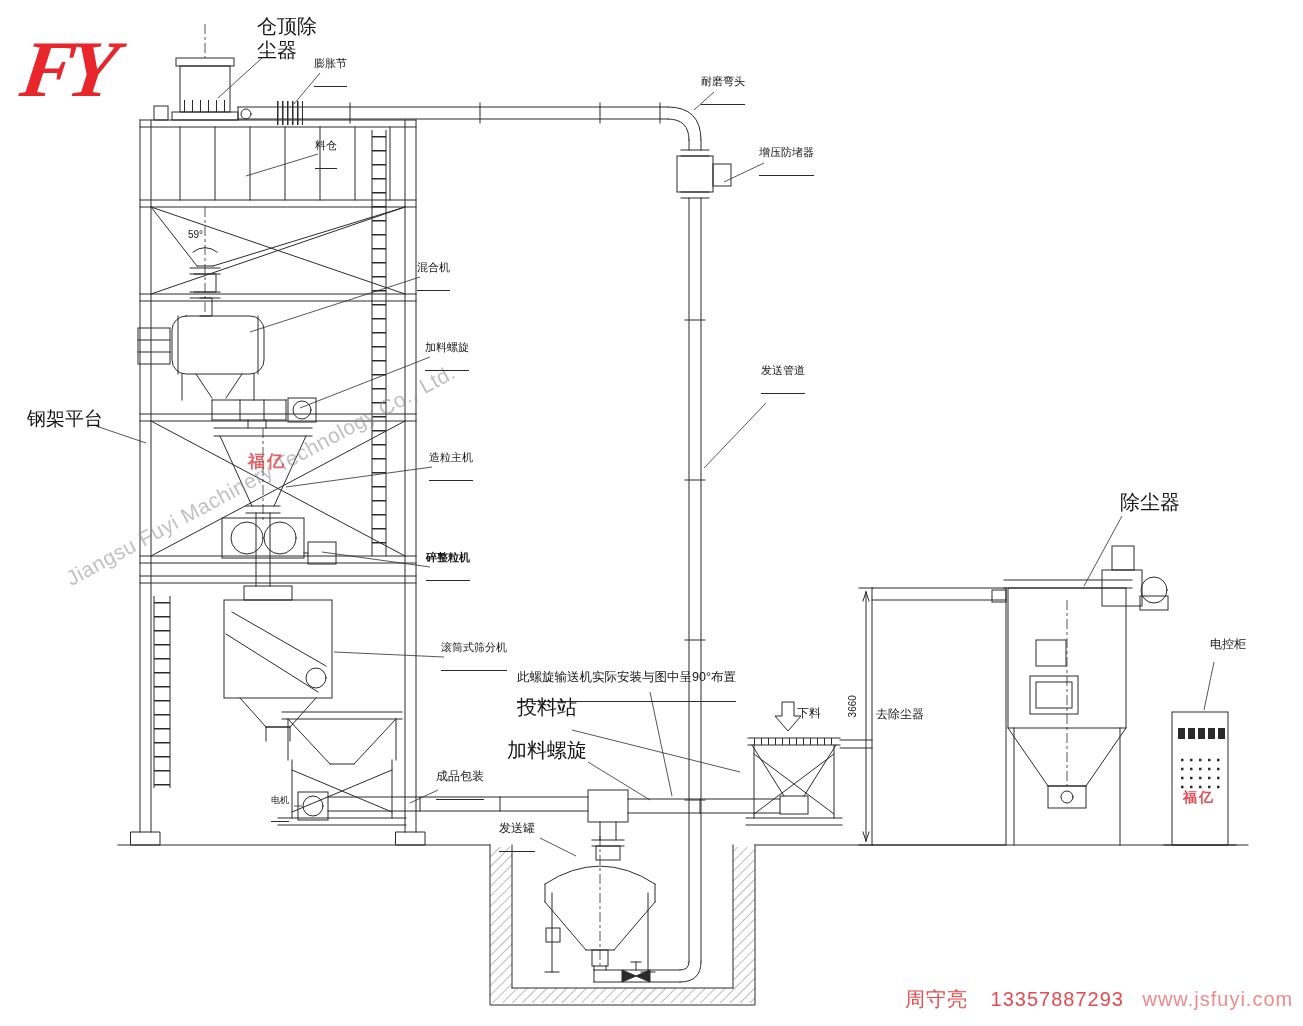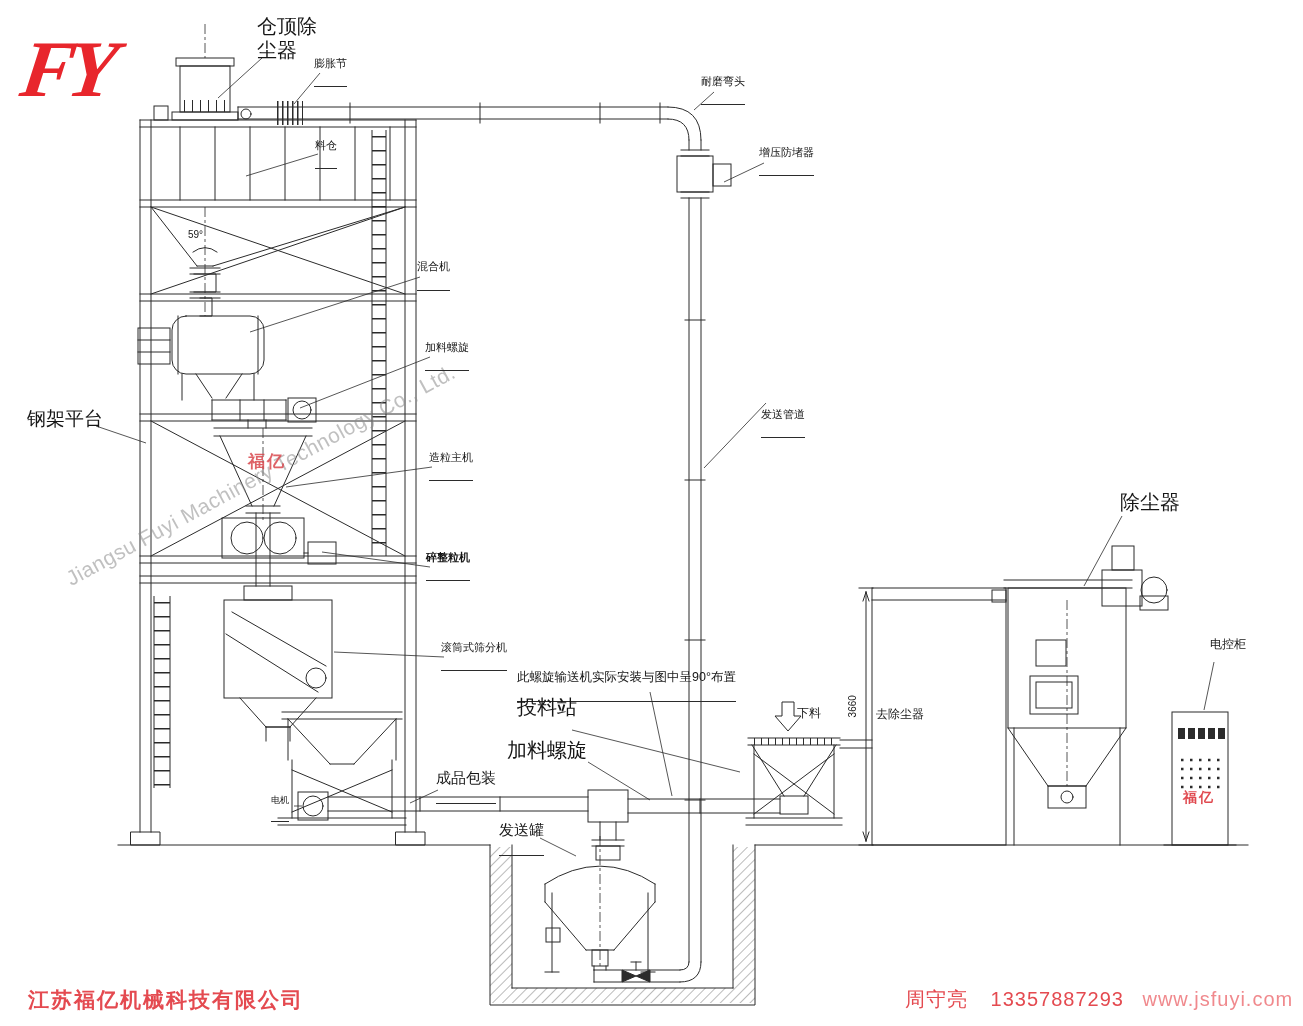--- a/index.html
+++ b/index.html
@@ -2,21 +2,21 @@
 <html><head>
 <meta charset="utf-8">
 <style>
   html,body{margin:0;padding:0;background:#888;}
   #canvas{position:relative;width:1303px;height:1026px;background:#ffffff;overflow:hidden;
           font-family:"Liberation Sans",sans-serif;margin:0 auto;}
   svg{position:absolute;left:0;top:0;}
   .cad-label{position:absolute;font-size:11px;line-height:1.25;color:#161616;white-space:nowrap;z-index:5;}
   .ul{border-bottom:1px solid #2b2b2b;padding-bottom:15px;}
   .lbl-lg{font-size:20px;}
-  .lbl-md{font-size:15px;}
+  .lbl-md{font-size:12px;}
   .lbl-sm{font-size:10px;}
   .wrap{white-space:normal;line-height:1.2;}
   #logo{position:absolute;left:22px;top:24px;font-family:"Liberation Serif",serif;
         font-style:italic;font-weight:bold;font-size:80px;color:#e8262c;
         letter-spacing:-7px;transform:skewX(-8deg);z-index:6;}
   #wm-diagonal{position:absolute;left:68px;top:568px;width:520px;transform:rotate(-28.5deg);
         transform-origin:0 50%;font-size:21px;letter-spacing:.5px;color:rgba(140,140,140,.55);
         white-space:nowrap;z-index:1;}
   .wm-brand{position:absolute;font-weight:bold;color:rgba(216,70,76,.85);z-index:4;}
   #wm-brand-mid{left:248px;top:450px;font-size:17px;letter-spacing:2px;}
@@ -208,44 +208,43 @@
       <path d="M1214,662 L1204,710"></path>
     </g>
   </svg>
 
   <div class="cad-label lbl-lg wrap" style="left:257px;top:14px;width:74px;">仓顶除尘器</div>
   <div class="cad-label ul" style="left:314px;top:57px;">膨胀节</div>
   <div class="cad-label ul" style="left:701px;top:75px;">耐磨弯头</div>
   <div class="cad-label ul" style="left:759px;top:146px;">增压防堵器</div>
   <div class="cad-label ul" style="left:315px;top:139px;">料仓</div>
   <div class="cad-label lbl-sm" style="left:188px;top:229px;">59°</div>
-  <div class="cad-label ul" style="left:417px;top:261px;font-family:Liberation Mono, monospace;">混合机</div>
+  <div class="cad-label ul" style="left:417px;top:261px;">混合机</div>
   <div class="cad-label ul" style="left:425px;top:341px;">加料螺旋</div>
   <div class="cad-label" style="left:27px;top:407px;font-size:19px;">钢架平台</div>
   <div class="cad-label ul" style="left:429px;top:451px;">造粒主机</div>
   <div class="cad-label ul" style="left:426px;top:551px;font-weight:bold;">碎整粒机</div>
-  <div class="cad-label ul" style="left:761px;top:408px;">发送管道</div>
+  <div class="cad-label ul" style="left:761px;top:364px;">发送管道</div>
   <div class="cad-label ul" style="left:441px;top:641px;">滚筒式筛分机</div>
   <div class="cad-label ul" style="left:517px;top:670px;font-size:12.5px;">此螺旋输送机实际安装与图中呈90°布置</div>
   <div class="cad-label lbl-lg" style="left:517px;top:695px;">投料站</div>
   <div class="cad-label lbl-lg" style="left:507px;top:738px;">加料螺旋</div>
   <div class="cad-label lbl-md ul" style="left:436px;top:769px;">成品包装</div>
   <div class="cad-label ul" style="left:271px;top:795px;font-size:9px;">电机</div>
   <div class="cad-label lbl-md ul" style="left:499px;top:821px;">发送罐</div>
   <div class="cad-label" style="left:797px;top:706px;font-size:12px;">下料</div>
   <div class="cad-label" style="left:876px;top:707px;font-size:12px;">去除尘器</div>
   <div class="cad-label lbl-sm" id="dim3660" style="left:842px;top:700px;">3660</div>
   <div class="cad-label lbl-lg" style="left:1120px;top:490px;">除尘器</div>
   <div class="cad-label" style="left:1210px;top:637px;font-size:12px;">电控柜</div>
 
   <div class="wm-brand" id="wm-brand-mid">福亿</div>
   <div class="wm-brand" id="wm-brand-cab">福亿</div>
 
   <div id="logo">FY</div>
 
-  <div id="footer-company">江苏福亿机械科技有限公司</div>
   <div id="footer-contact">
     <span>周守亮</span>
     <span class="phone">13357887293</span>
     <span class="url">www.jsfuyi.com</span>
   </div>
 
 </div>
 
 </body></html>

